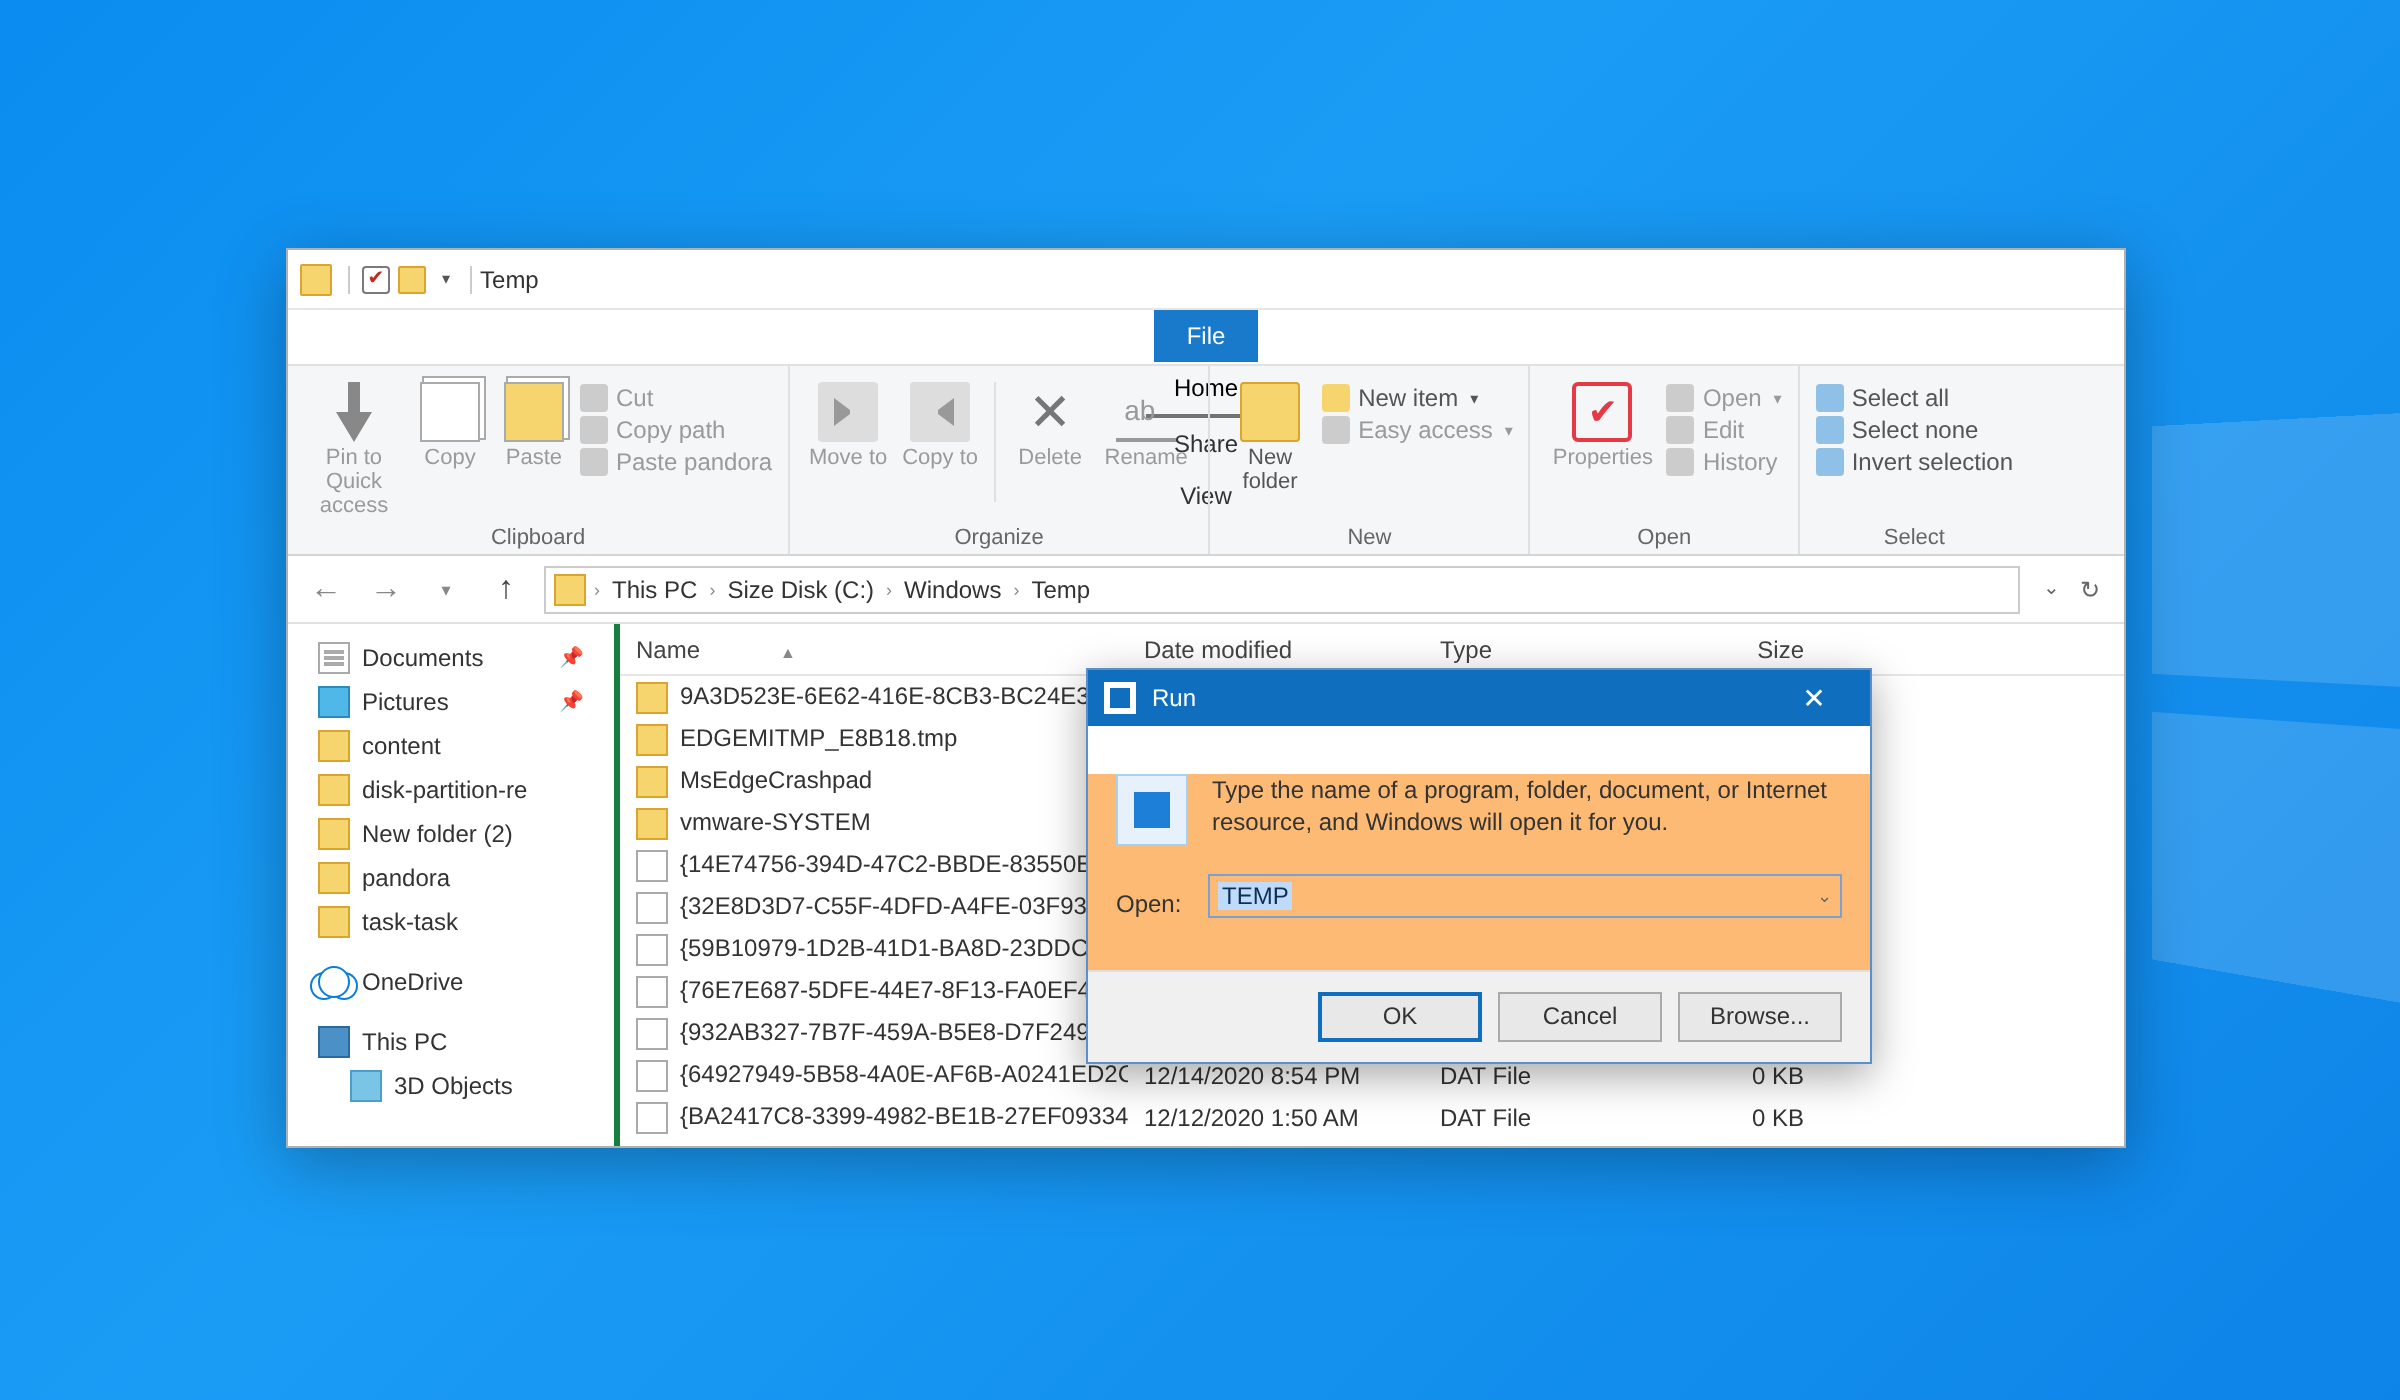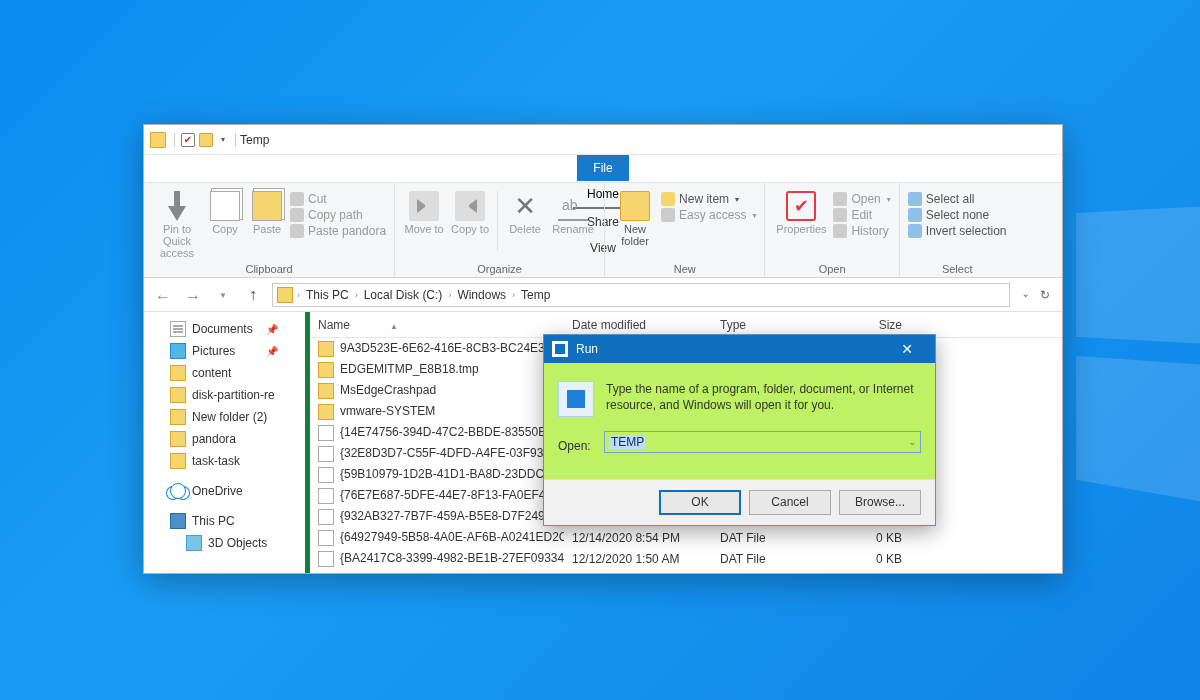--- a/index.html
+++ b/index.html
@@ -51,21 +51,21 @@
 .addrbar{height:34px;border-bottom:1px solid #e1e1e1;display:flex;align-items:center;padding:0 8px;gap:8px;}
 .navbtn{width:22px;height:22px;color:#888;font-size:16px;text-align:center;line-height:22px;}
 .navbtn.en{color:#444;}
 .addrbox{flex:1;height:24px;border:1px solid #ccc;display:flex;align-items:center;padding:0 4px;gap:4px;}
 .addrbox .crumb{color:#333;padding:0 2px;}
 .addrbox .csep{color:#888;font-size:9px;}
 .addrbox .fic{width:16px;height:16px;background:#f7d56e;border:1px solid #d9a52e;}
 .addrtail{display:flex;gap:10px;padding:0 4px;color:#666;}
 
 .body{display:flex;height:261px;}
-.tree{width:166px;border-right:5px solid #15803d;padding:6px 16px;overflow:hidden;}
+.tree{width:166px;border-right:3px solid #15803d;padding:6px 5px;overflow:hidden;}
 .titem{display:flex;align-items:center;padding:3px 10px;gap:6px;color:#333;white-space:nowrap;}
 .titem .tic{width:16px;height:16px;flex:none;}
 .tic.folder{background:#f7d56e;border:1px solid #d9a52e;}
 .tic.doc{background:#fff;border:1px solid #aaa;}
 .tic.doc::after{content:"";display:block;height:2px;background:#aaa;margin:3px 2px;box-shadow:0 3px 0 #aaa,0 6px 0 #aaa;}
 .tic.pic{background:#4fb8e8;border:1px solid #2b8abf;}
 .tic.cloud{background:#fff;border-radius:50%;border:1px solid #0a7edb;box-shadow: -5px 2px 0 -2px #fff, -5px 2px 0 -1px #0a7edb, 5px 2px 0 -2px #fff, 5px 2px 0 -1px #0a7edb;}
 .tic.pc{background:#4b91c7;border:1px solid #2b6a9e;}
 .tic.obj{background:#7ac5e6;border:1px solid #4a9ecb;}
 .titem .pin{color:#888;margin-left:auto;font-size:10px;}
@@ -80,21 +80,21 @@
 .row>div{padding:0 8px;white-space:nowrap;overflow:hidden;}
 .row .fic{width:16px;height:16px;margin-right:6px;flex:none;display:inline-block;vertical-align:middle;}
 .fic.fdr{background:#f7d56e;border:1px solid #d9a52e;}
 .fic.fil{background:#fff;border:1px solid #aaa;}
 
 .rundlg{position:absolute;left:543px;top:334px;width:393px;background:#fff;border:1px solid #5a8fc9;box-shadow:0 6px 20px rgba(0,0,0,.35);}
 .runtitle{height:28px;background:#0f6fbe;color:#fff;display:flex;align-items:center;padding:0 8px;}
 .runtitle .ric{width:16px;height:16px;background:#fff;margin-right:8px;position:relative;}
 .runtitle .ric::after{content:"";position:absolute;inset:3px;background:#0f6fbe;}
 .runtitle .rclose{margin-left:auto;width:40px;height:28px;text-align:center;line-height:28px;font-size:14px;}
-.runbody{padding:18px 14px 6px;background:#bef264;}
+.runbody{padding:0 14px 6px;background:#fdba74;margin-top:24px;}
 .runrow1{display:flex;gap:12px;margin-bottom:14px;}
 .runicon{width:36px;height:36px;flex:none;background:#e7f1fb;border:1px solid #abd0ef;position:relative;}
 .runicon::after{content:"";position:absolute;inset:8px;background:#1e7fd8;}
 .runtxt{color:#333;line-height:16px;}
 .runrow2{display:flex;align-items:flex-end;gap:10px;margin-bottom:20px;}
 .runlab{width:36px;color:#333;}
 .runinput{flex:1;height:22px;border:1px solid #7a9fd3;display:flex;align-items:center;padding:0 4px;}
 .runval{background:#c0dbfa;color:#0c2f57;padding:0 2px;}
 .runchev{margin-left:auto;color:#666;font-size:9px;}
 .runbtns{display:flex;justify-content:flex-end;gap:8px;padding:10px 14px;background:#f0f0f0;border-top:1px solid #dedede;}
@@ -255,21 +255,21 @@
   <div class="addrbar">
     <div class="navbtn">←</div>
     <div class="navbtn">→</div>
     <div class="navbtn" style="font-size:9px">▾</div>
     <div class="navbtn en">↑</div>
     <div class="addrbox">
       <span class="fic"></span>
       <span class="csep">›</span>
       <span class="crumb">This PC</span>
       <span class="csep">›</span>
-      <span class="crumb">Local Disk (C:)</span>
+      <span class="crumb">Size Disk (C:)</span>
       <span class="csep">›</span>
       <span class="crumb">Windows</span>
       <span class="csep">›</span>
       <span class="crumb">Temp</span>
     </div>
     <div class="addrtail">
       <span style="font-size:10px">⌄</span>
       <span>↻</span>
     </div>
   </div>

